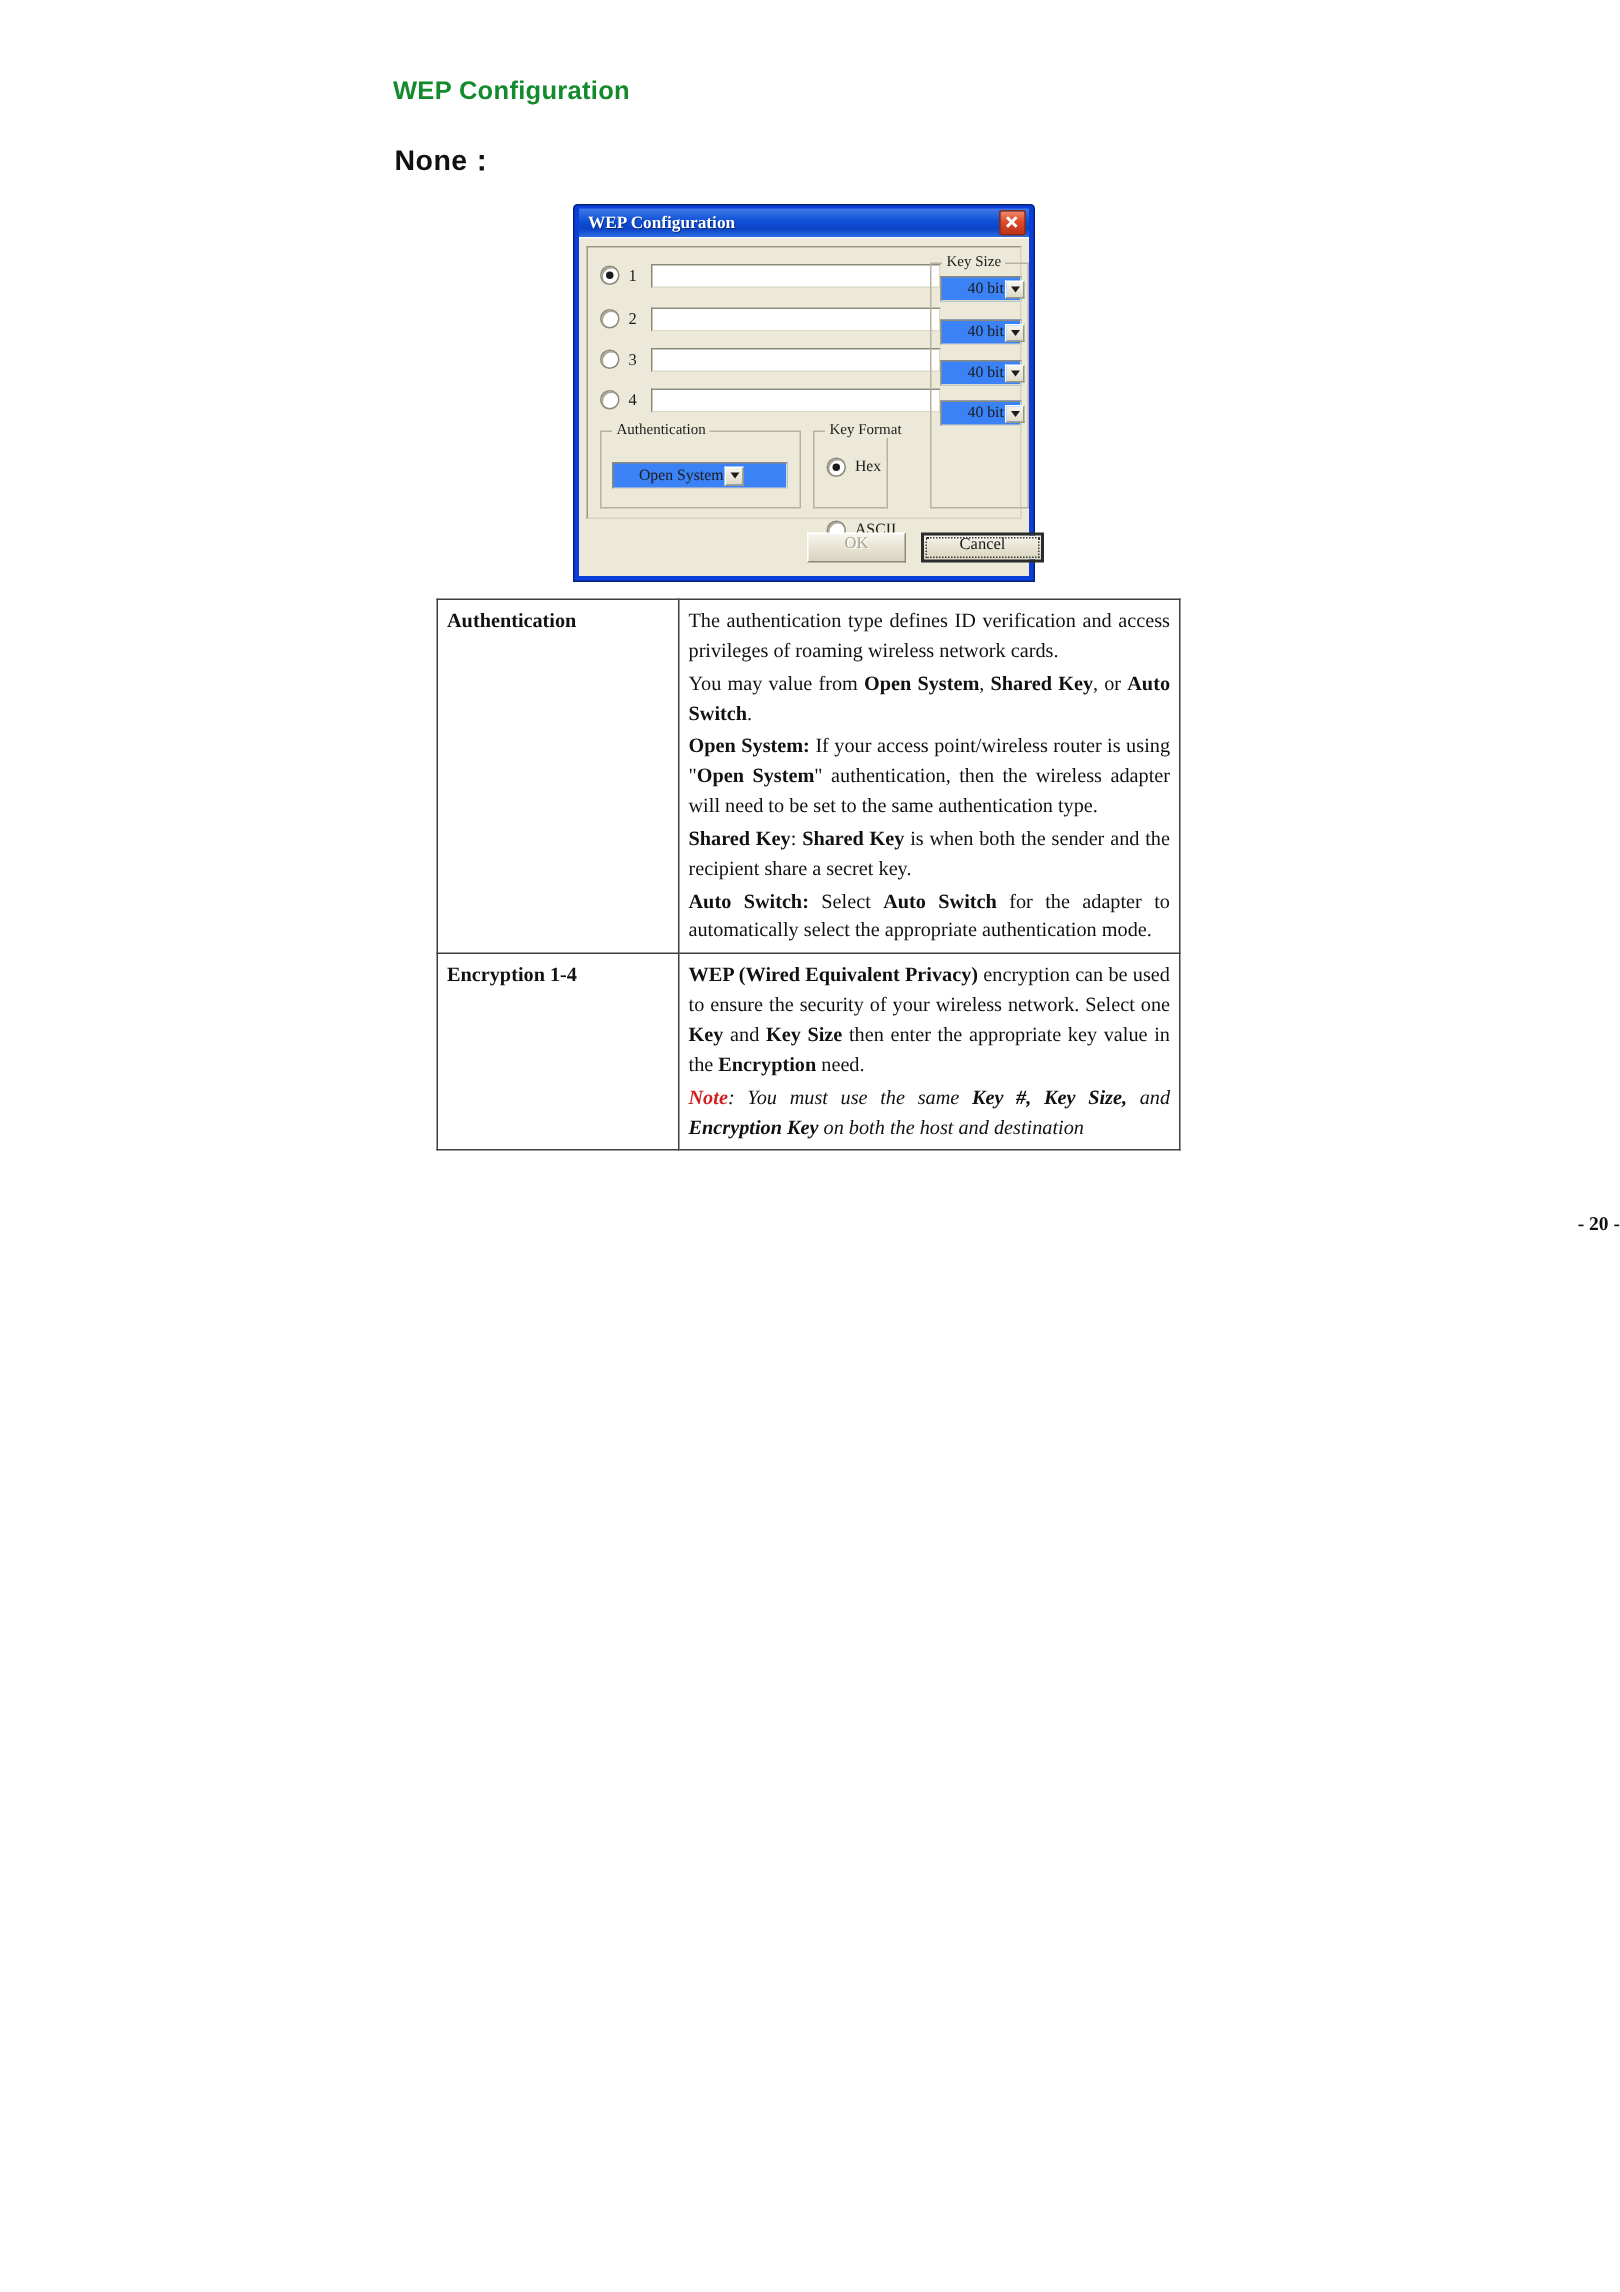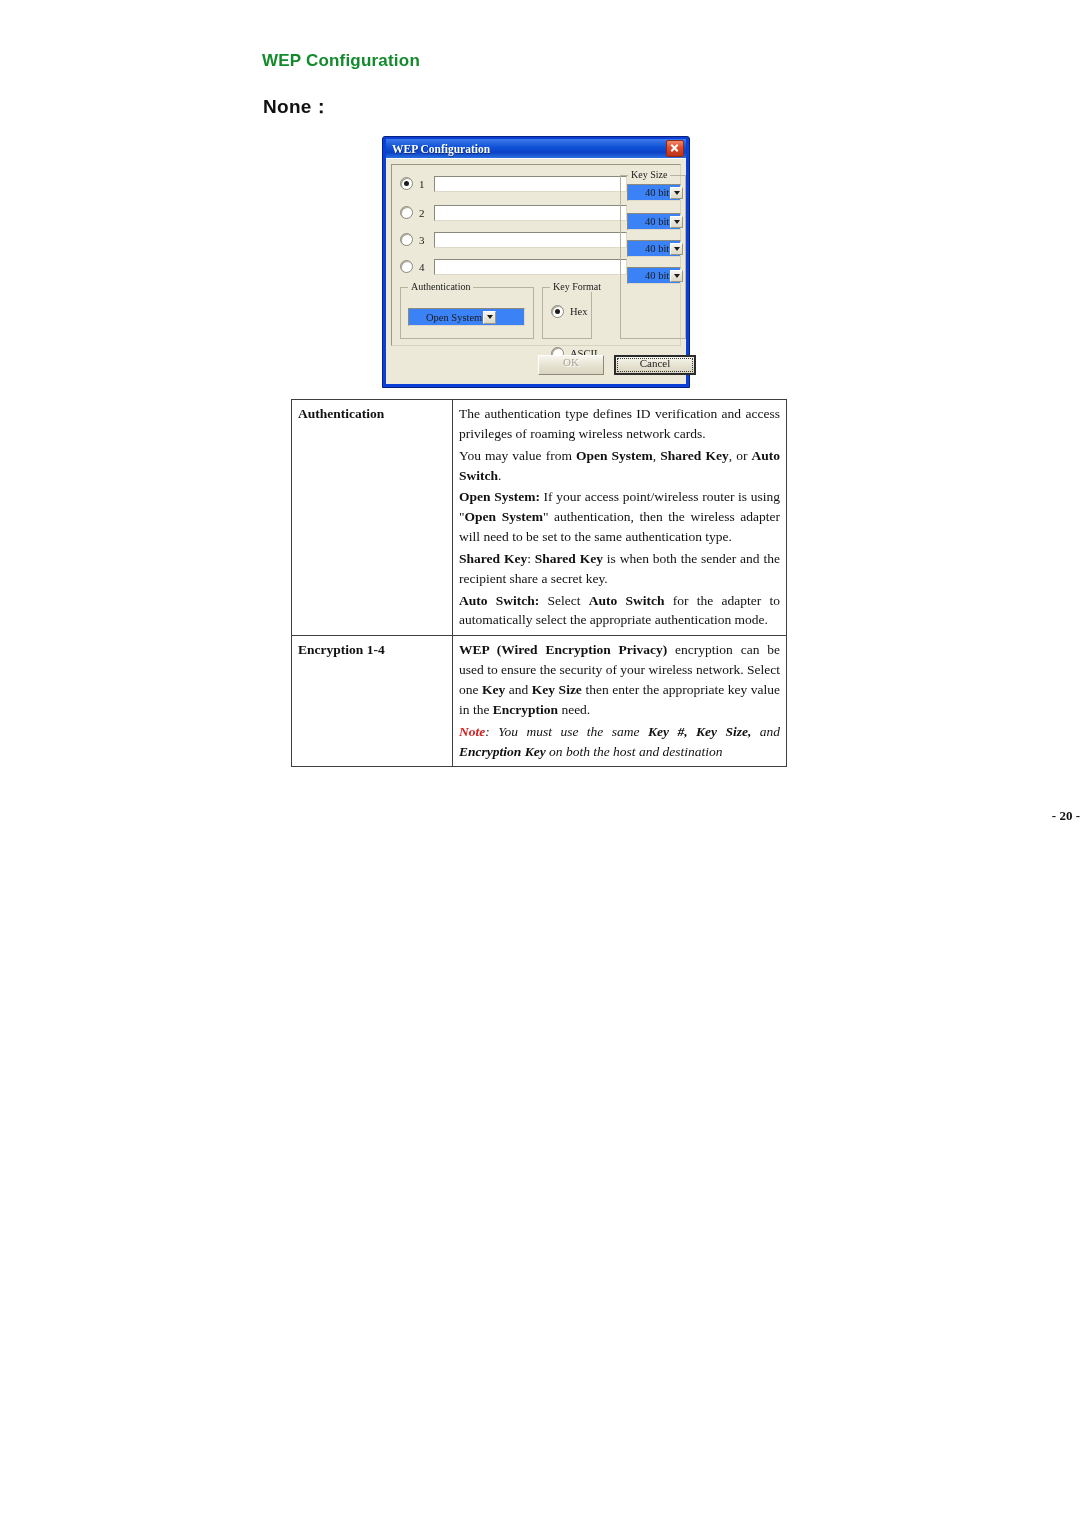--- a/index.html
+++ b/index.html
@@ -421,20 +421,20 @@
       <p><span class="b">Open System:</span><span> If your access point/wireless router is using "</span><span class="b">Open System</span><span>" authentication, then the wireless adapter will need to be set to the same authentication type.</span></p>
       <p><span class="b">Shared Key</span><span>: </span><span class="b">Shared Key</span><span> is when both the sender and the recipient share a secret key.</span></p>
       <p><span class="b">Auto Switch:</span><span> Select </span><span class="b">Auto Switch</span><span> for the adapter to automatically select the appropriate authentication mode.</span></p>
     </td>
   </tr>
   <tr>
     <td class="col-term">
       <span class="term">Encryption 1-4</span>
     </td>
     <td class="clip-row">
-      <p><span class="b">WEP (Wired Encryption Privacy)</span><span> encryption can be used to ensure the security of your wireless network. Select one </span><span class="b">Key</span><span> and </span><span class="b">Key Size</span><span> then enter the appropriate key value in the </span><span class="b">Encryption</span><span> need.</span></p>
+      <p><span class="b">WEP (Wired Equivalent Privacy)</span><span> encryption can be used to ensure the security of your wireless network. Select one </span><span class="b">Key</span><span> and </span><span class="b">Key Size</span><span> then enter the appropriate key value in the </span><span class="b">Encryption</span><span> need.</span></p>
       <p><span class="note-word">Note</span><span class="ital">: </span><span class="ital">You must use the same </span><span class="ital-b">Key #, Key Size,</span><span class="ital"> and </span><span class="ital-b">Encryption Key</span><span class="ital"> on both the host and destination</span></p>
     </td>
   </tr>
 </tbody>
   </table>
 
 <div class="page-footer">- 20 -</div>
 
 </body></html>

